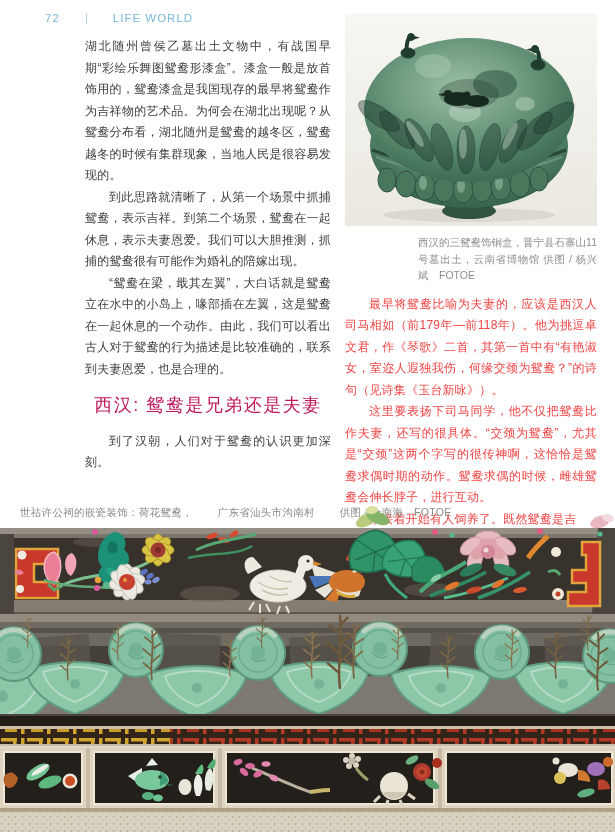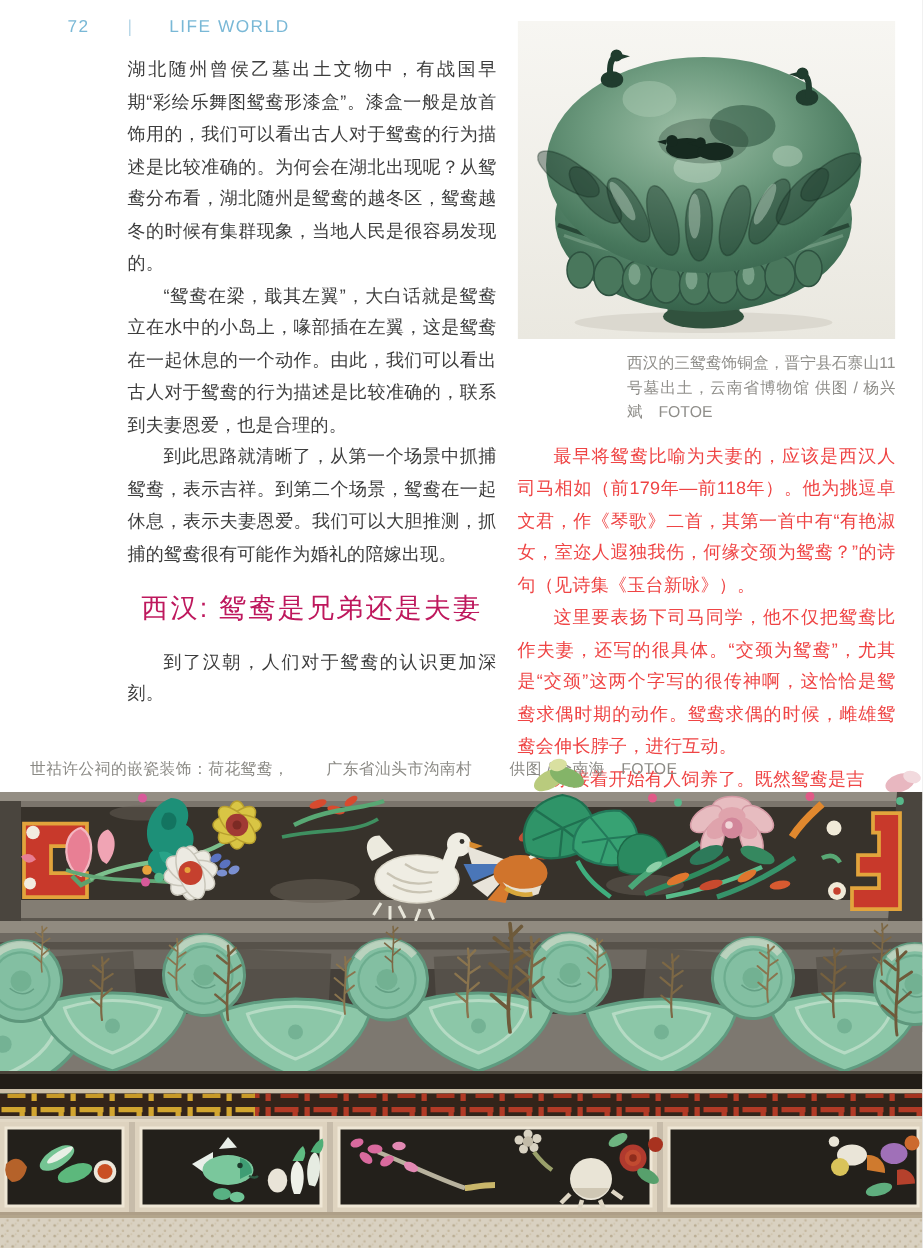--- a/index.html
+++ b/index.html
@@ -54,23 +54,23 @@
 
 <div class="page">
 
   <div class="masthead">
     <span class="mh-num">72</span>
     <span class="mh-divider"></span>
     <span class="mh-brand">LIFE WORLD</span>
   </div>
 
   <div class="col-left">
-    <p class="no-indent">湖北随州曾侯乙墓出土文物中，有战国早期“彩绘乐舞图鸳鸯形漆盒”。漆盒一般是放首饰用的，我们可以看出古人对于鸳鸯的行为描述是比较准确的。为何会在湖北出现呢？从鸳鸯分布看，湖北随州是鸳鸯的越冬区，鸳鸯越冬的时候有集群现象，当地人民是很容易发现的。</p>
+    <p class="no-indent">湖北随州曾侯乙墓出土文物中，有战国早期“彩绘乐舞图鸳鸯形漆盒”。漆盒一般是放首饰用的，鸳鸯漆盒是我国现存的最早将鸳鸯作为吉祥物的艺术品。为何会在湖北出现呢？从鸳鸯分布看，湖北随州是鸳鸯的越冬区，鸳鸯越冬的时候有集群现象，当地人民是很容易发现的。</p>
+    <p>到此思路就清晰了，从第一个场景中抓捕鸳鸯，表示吉祥。到第二个场景，鸳鸯在一起休息，表示夫妻恩爱。我们可以大胆推测，抓捕的鸳鸯很有可能作为婚礼的陪嫁出现。</p>
     <p>“鸳鸯在梁，戢其左翼”，大白话就是鸳鸯立在水中的小岛上，喙部插在左翼，这是鸳鸯在一起休息的一个动作。由此，我们可以看出古人对于鸳鸯的行为描述是比较准确的，联系到夫妻恩爱，也是合理的。</p>
-    <p>到此思路就清晰了，从第一个场景中抓捕鸳鸯，表示吉祥。到第二个场景，鸳鸯在一起休息，表示夫妻恩爱。我们可以大胆推测，抓捕的鸳鸯很有可能作为婚礼的陪嫁出现。</p>
     <div class="section-heading">西汉: 鸳鸯是兄弟还是夫妻</div>
     <p>到了汉朝，人们对于鸳鸯的认识更加深刻。</p>
   </div>
 
   <div class="col-right">
     <div class="photo-box">
       <svg viewBox="0 0 252 212" width="252" height="212">
         <defs>
           <linearGradient id="gBg" x1="0" y1="0" x2="0" y2="1">
             <stop offset="0" stop-color="#f7f6f2"></stop>

